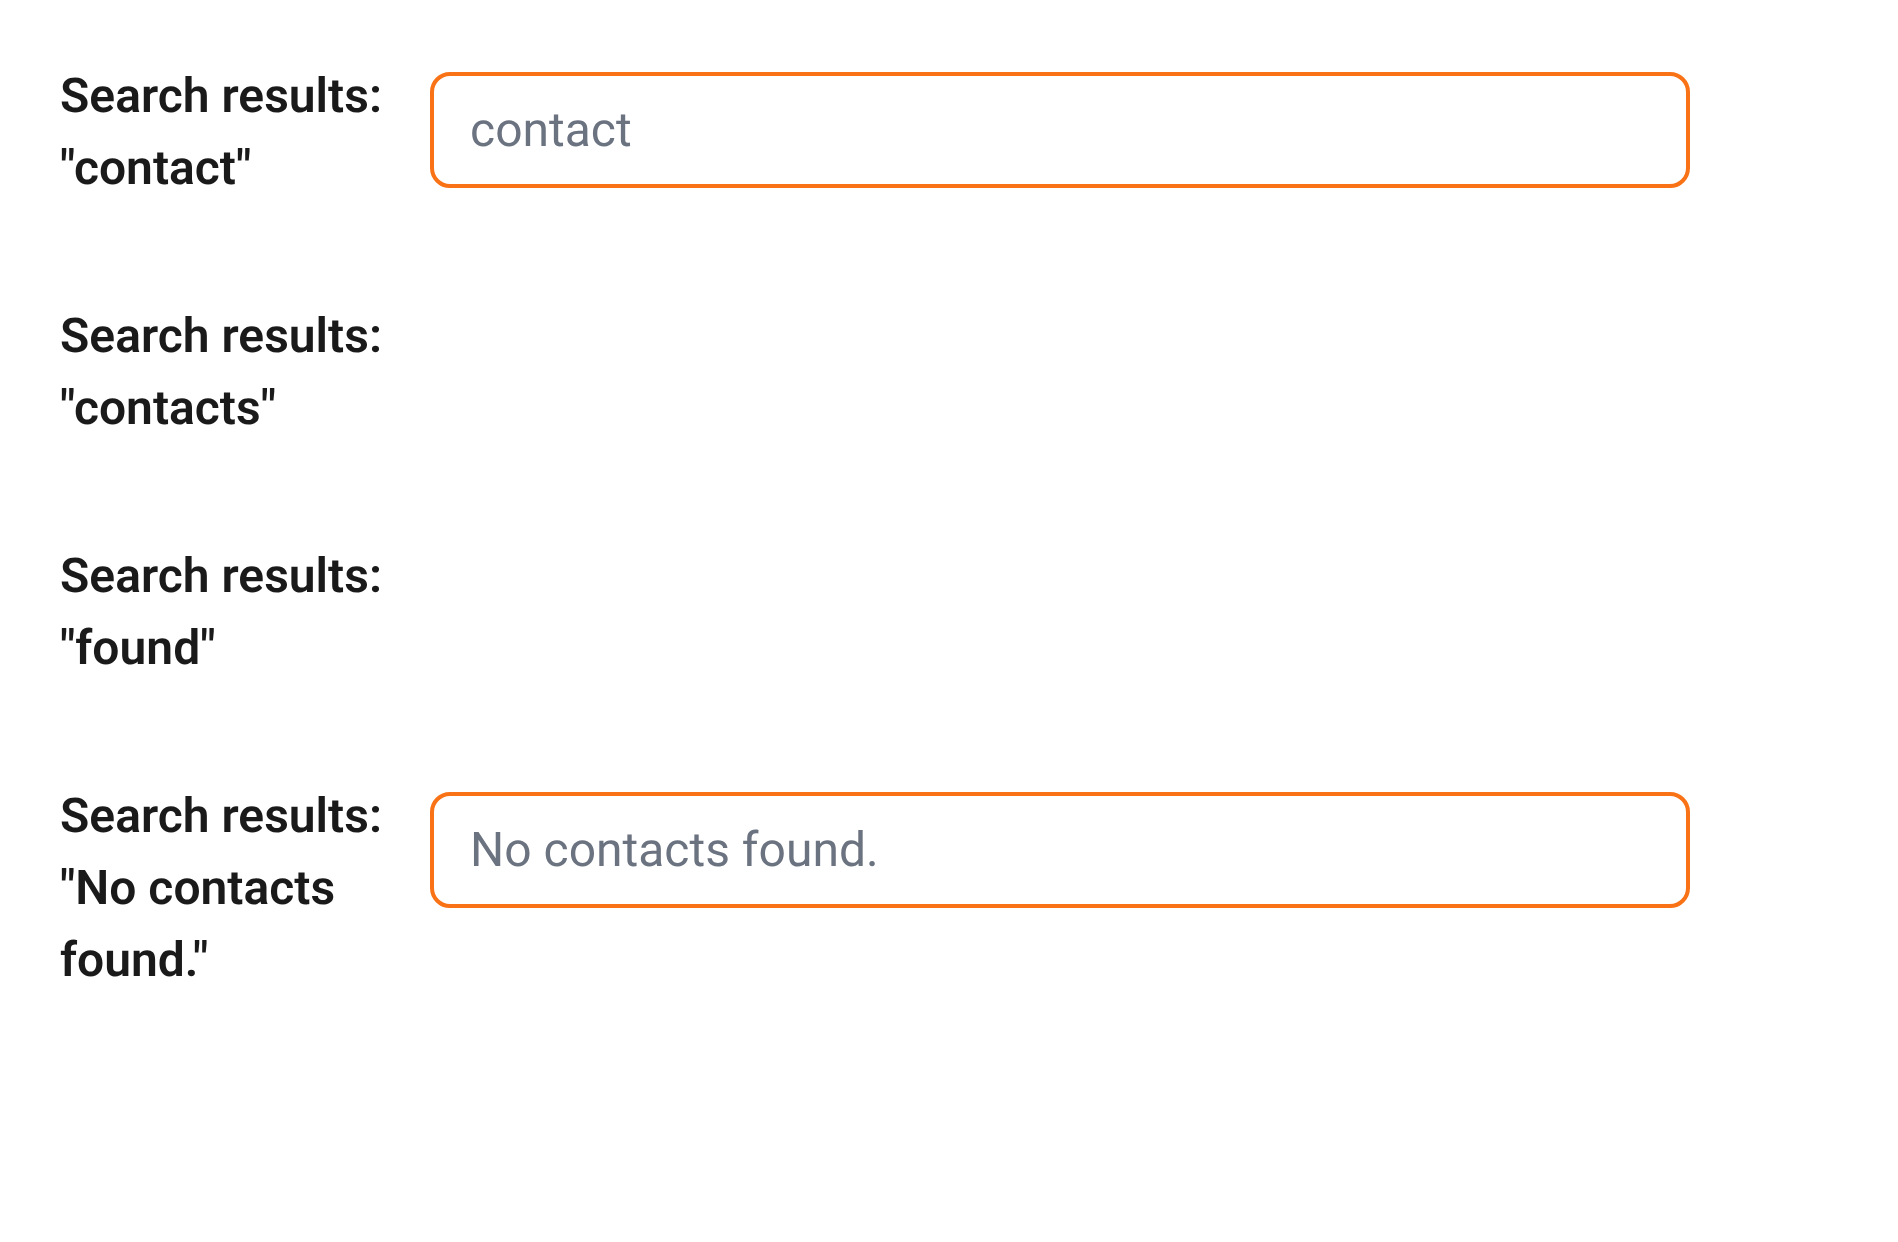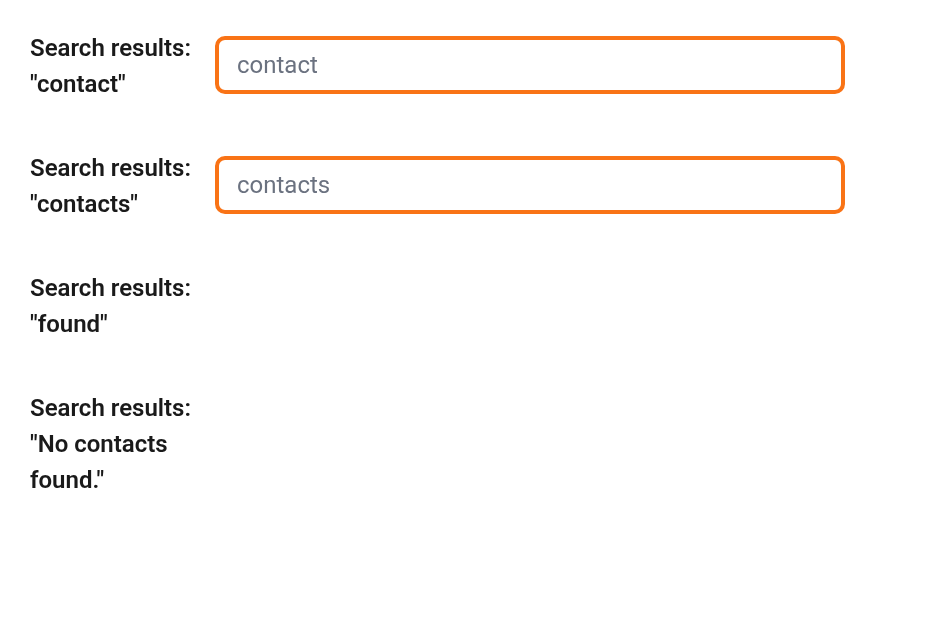--- a/index.html
+++ b/index.html
@@ -37,21 +37,21 @@
       padding-top: 6px;
     }
     .text-input {
       width: 100%;
       max-width: 630px;
       height: 58px;
       padding: 0 18px;
       font-size: 24px;
       color: #6b7280;
       background: #ffffff;
-      border: 4px solid #f97316;
+      border: 2px solid #f97316;
       border-radius: 10px;
       outline: none;
       font-family: inherit;
     }
     .text-input::placeholder {
       color: #6b7280;
     }
   </style>
 </head>
 <body>
@@ -62,28 +62,28 @@
   </div>
   <div class="input-col">
     <input type="text" class="text-input" value="contact" style="">
   </div>
 </div>
 
 <div class="form-row">
   <div class="label-col">
     <div class="label-text">Search results: "contacts"</div>
   </div>
-  <div class="input-col">
-    <input type="text" class="text-input" value="contacts" style="">
-  </div>
 </div>
 
 <div class="form-row">
   <div class="label-col">
     <div class="label-text">Search results: "found"</div>
   </div>
 </div>
 
 <div class="form-row">
   <div class="label-col">
     <div class="label-text">Search results: "No contacts found."</div>
   </div>
+  <div class="input-col">
+    <input type="text" class="text-input" value="No contacts found." style="">
+  </div>
 </div>
 
 </body></html>

